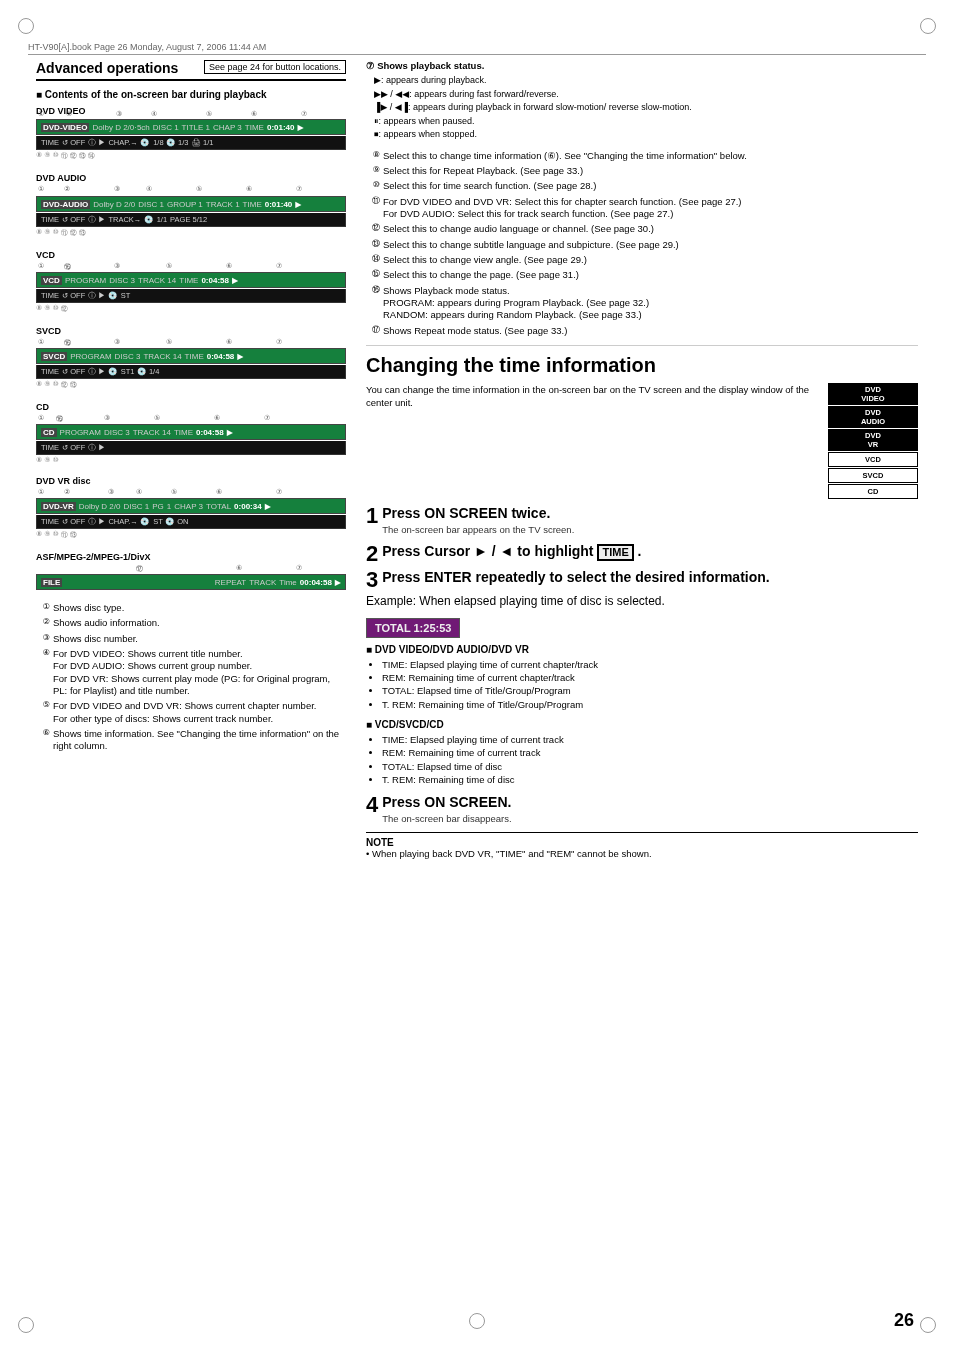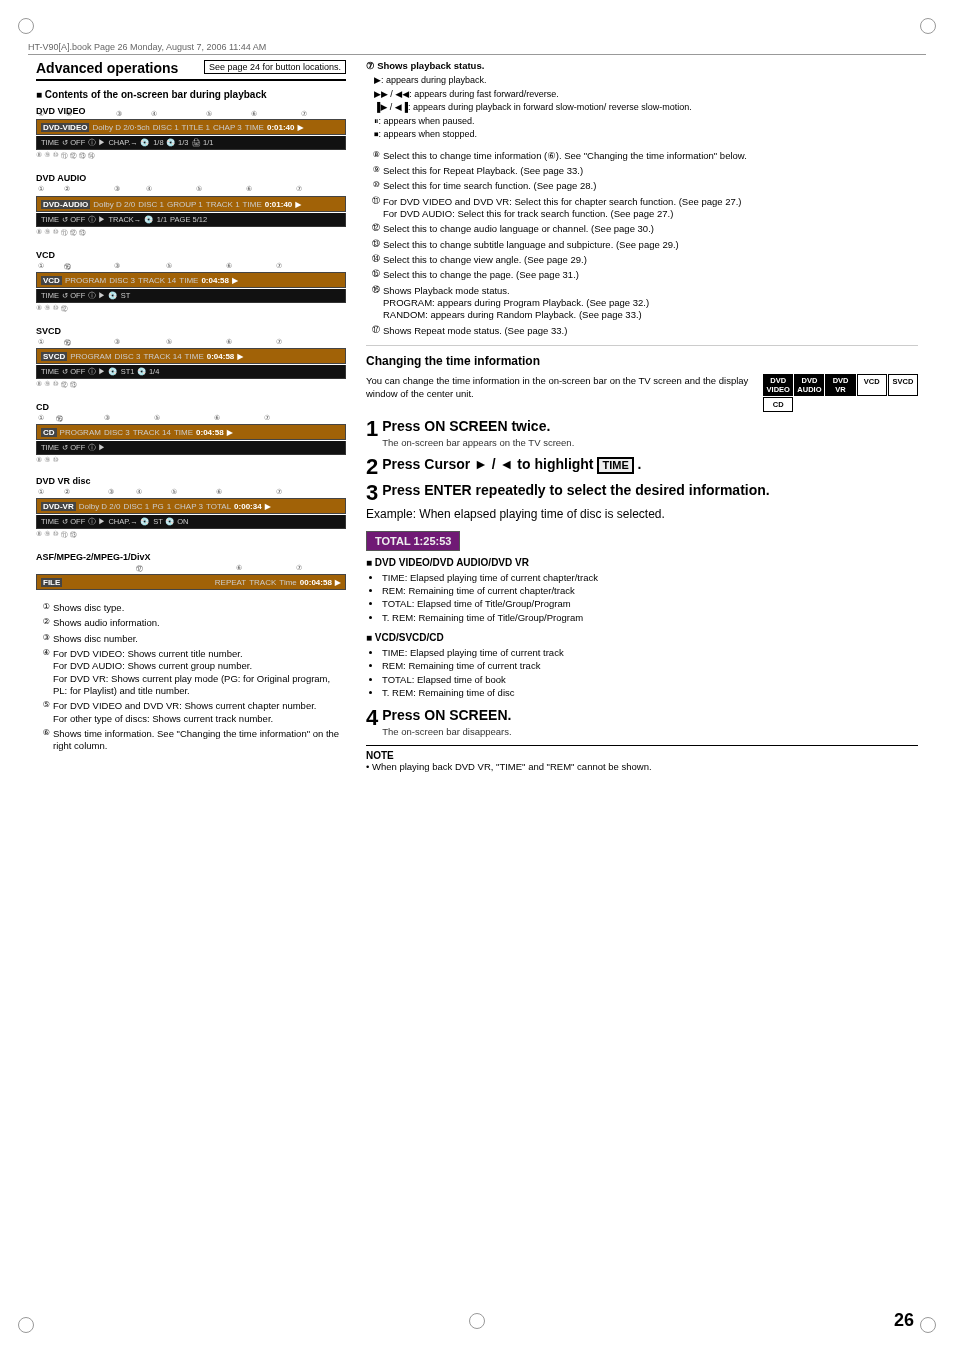--- a/index.html
+++ b/index.html
@@ -86,21 +86,21 @@
     }
 
     .disc-label {
       font-size: 9px;
       font-weight: bold;
       margin-bottom: 2px;
       margin-top: 6px;
     }
 
     .bar-row {
-      background: #a16207;
+      background: #15803d;
       color: #eee;
       font-size: 8px;
       padding: 2px 4px;
       display: flex;
       align-items: flex-end;
       gap: 3px;
       border: 1px solid #444;
       margin-bottom: 1px;
       min-height: 16px;
     }
@@ -164,21 +164,21 @@
       min-width: 14px;
       text-align: right;
     }
 
     .annot-text {
       flex: 1;
     }
 
     
     .changing-time-title {
-      font-size: 12px;
+      font-size: 20px;
       font-weight: bold;
       margin-bottom: 6px;
       margin-top: 6px;
     }
 
     .step-block {
       margin-bottom: 8px;
     }
 
     .step-num {
@@ -673,21 +673,21 @@
 
       <hr class="divider-line">
 
       
       <div class="changing-time-title">Changing the time information</div>
 
       <div style="display:flex; gap:8px; margin-bottom:6px;">
         <div class="right-col-body" style="flex:1;">
           <span>You can change the time information in the on-screen bar on the TV screen and the display window of the center unit.</span>
         </div>
-        <div style="display:grid; grid-template-columns:1fr 1fr 1fr 1fr 1fr; gap:1px; min-width:90px; height:fit-content;">
+        <div style="display:grid; grid-template-columns:1fr; gap:1px; min-width:90px; height:fit-content;">
           <div style="background:#000; color:#fff; font-size:7.5px; font-weight:bold; text-align:center; padding:2px 3px; line-height:1.2;">DVD<br>VIDEO</div>
           <div style="background:#000; color:#fff; font-size:7.5px; font-weight:bold; text-align:center; padding:2px 3px; line-height:1.2;">DVD<br>AUDIO</div>
           <div style="background:#000; color:#fff; font-size:7.5px; font-weight:bold; text-align:center; padding:2px 3px; line-height:1.2;">DVD<br>VR</div>
           <div style="background:#fff; color:#000; font-size:7.5px; font-weight:bold; text-align:center; padding:2px 3px; line-height:1.2; border:1px solid #000;">VCD</div>
           <div style="background:#fff; color:#000; font-size:7.5px; font-weight:bold; text-align:center; padding:2px 3px; line-height:1.2; border:1px solid #000;">SVCD</div>
           <div style="background:#fff; color:#000; font-size:7.5px; font-weight:bold; text-align:center; padding:2px 3px; line-height:1.2; border:1px solid #000;">CD</div>
         </div>
       </div>
 
 
@@ -729,21 +729,21 @@
           <li>TOTAL: Elapsed time of Title/Group/Program</li>
           <li>T. REM: Remaining time of Title/Group/Program</li>
         </ul>
       </div>
 
       <div class="bullet-section">
         <div class="bullet-header">■ VCD/SVCD/CD</div>
         <ul class="bullet-list">
           <li>TIME: Elapsed playing time of current track</li>
           <li>REM: Remaining time of current track</li>
-          <li>TOTAL: Elapsed time of book</li>
+          <li>TOTAL: Elapsed time of disc</li>
           <li>T. REM: Remaining time of disc</li>
         </ul>
       </div>
 
       
       <div class="step-block">
         <span class="step-num">4</span>
         <div class="step-content">
           <div class="step-instruction">Press ON SCREEN.</div>
           <div class="step-detail">The on-screen bar disappears.</div>

